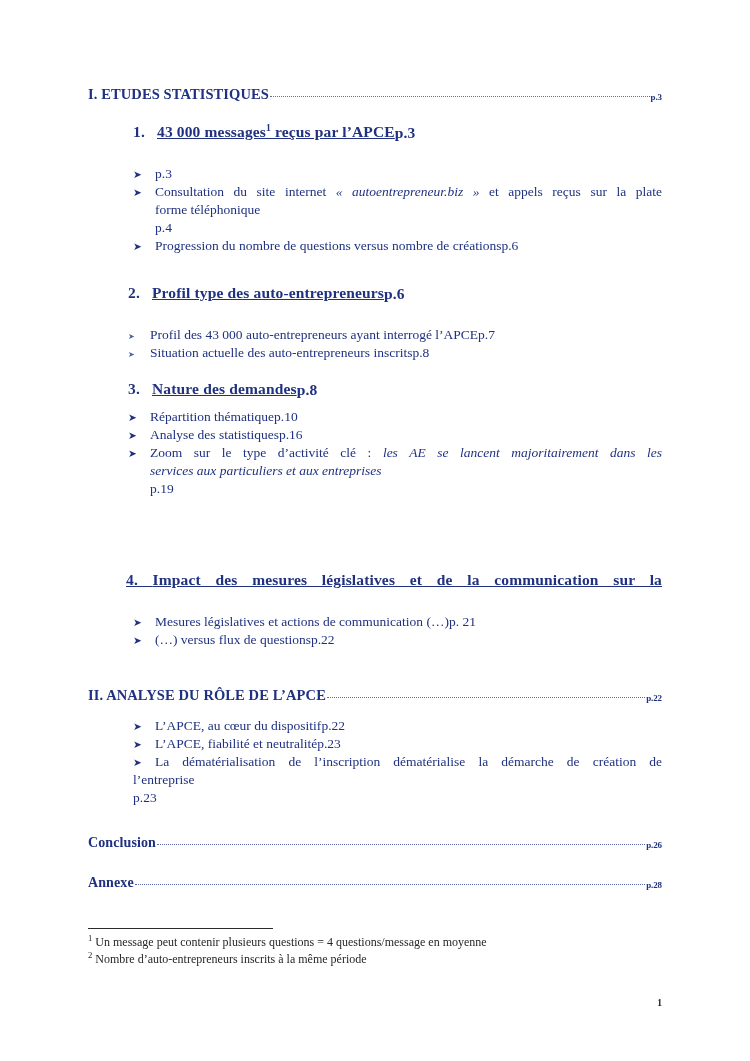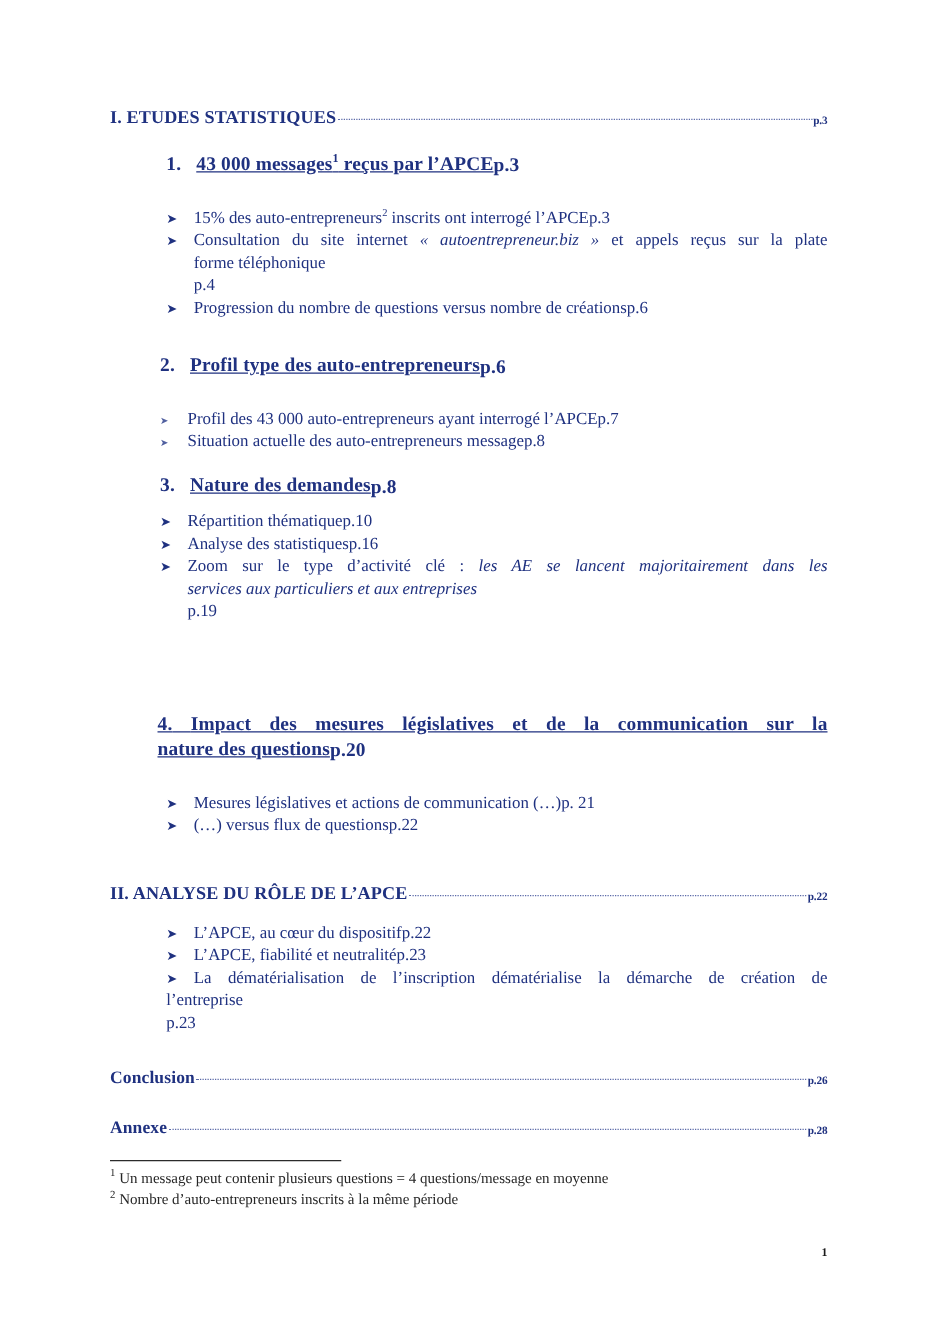--- a/index.html
+++ b/index.html
@@ -211,21 +211,20 @@
     </div>
 
     <div class="sp-c"></div>
 
     <div class="grp" style="padding-left:45px;">
 
       <div class="bullet">
         <span class="mark">➤</span>
         <span class="cnt">
           <span class="one">
-            <span class="lbl"><span>15% des auto-entrepreneurs</span><sup>2</sup><span> inscrits ont interrogé l’APCE</span></span>
             <span class="dots"></span>
             <span class="pg">p.3</span>
           </span>
         </span>
       </div>
 
       <div class="bullet">
         <span class="mark">➤</span>
         <span class="cnt">
           <div class="jl1"><span>Consultation du site internet </span><em>« autoentrepreneur.biz »</em><span> et appels reçus sur la plate</span></div>
@@ -270,21 +269,21 @@
             <span class="lbl">Profil des 43 000 auto-entrepreneurs ayant interrogé l’APCE</span>
             <span class="dots"></span>
             <span class="pg">p.7</span>
           </span>
         </span>
       </div>
       <div class="bullet">
         <span class="mark light">➤</span>
         <span class="cnt">
           <span class="one">
-            <span class="lbl">Situation actuelle des auto-entrepreneurs message</span>
+            <span class="lbl">Situation actuelle des auto-entrepreneurs inscrits</span>
             <span class="dots"></span>
             <span class="pg">p.8</span>
           </span>
         </span>
       </div>
     </div>
 
     <div class="sp-f"></div>
 
     <div class="h2row" style="padding-left:40px;">
@@ -329,25 +328,20 @@
             <span class="pg">p.19</span>
           </div>
         </span>
       </div>
     </div>
 
     <div class="sp-e"></div>
 
     <div class="h2wide" style="padding-left:38px;">
       <div class="l1"><span>4.</span> <span>Impact des mesures législatives et de la communication sur la</span></div>
-      <div class="l2row">
-        <span class="l2">nature des questions</span>
-        <span class="dots"></span>
-        <span class="pg">p.20</span>
-      </div>
     </div>
 
     <div class="sp-c"></div>
 
     <div class="grp" style="padding-left:45px;">
       <div class="bullet">
         <span class="mark">➤</span>
         <span class="cnt">
           <span class="one">
             <span class="lbl">Mesures législatives et actions de communication (…)</span>

